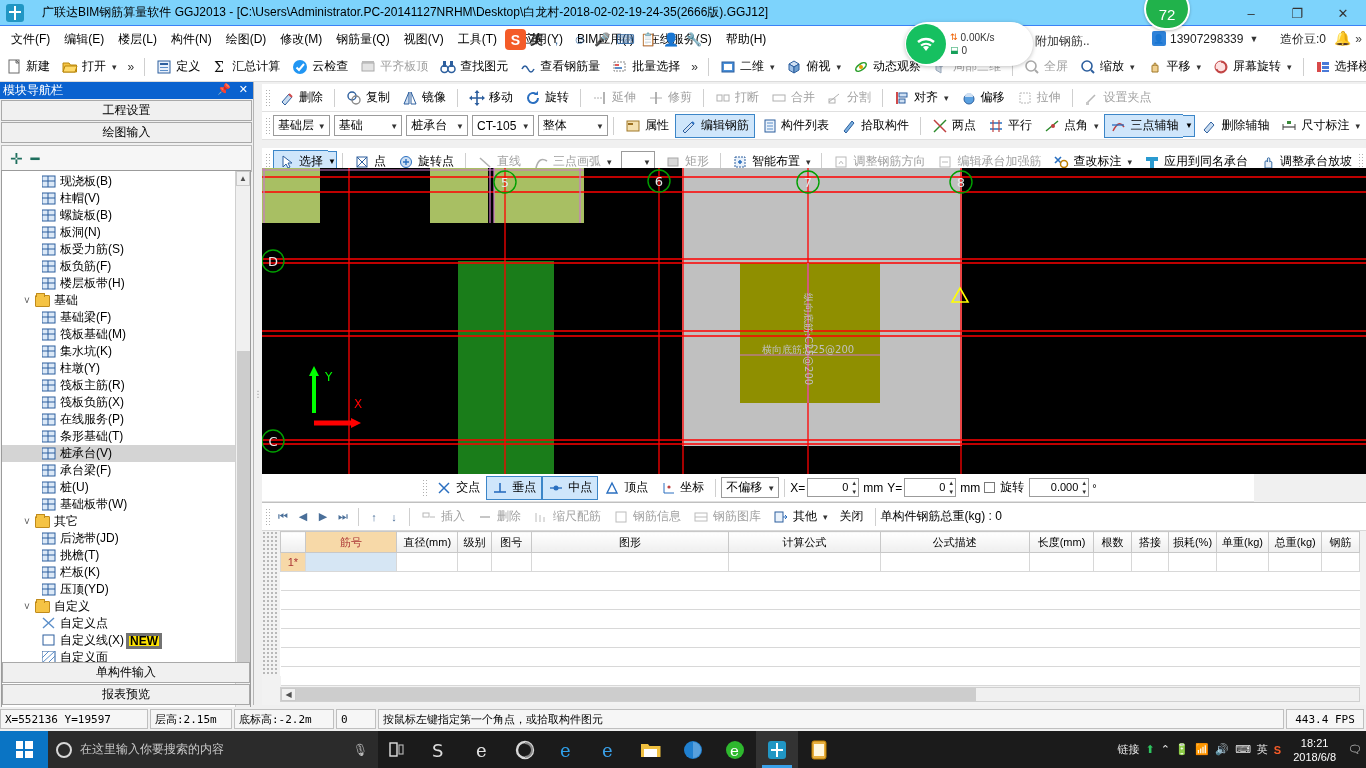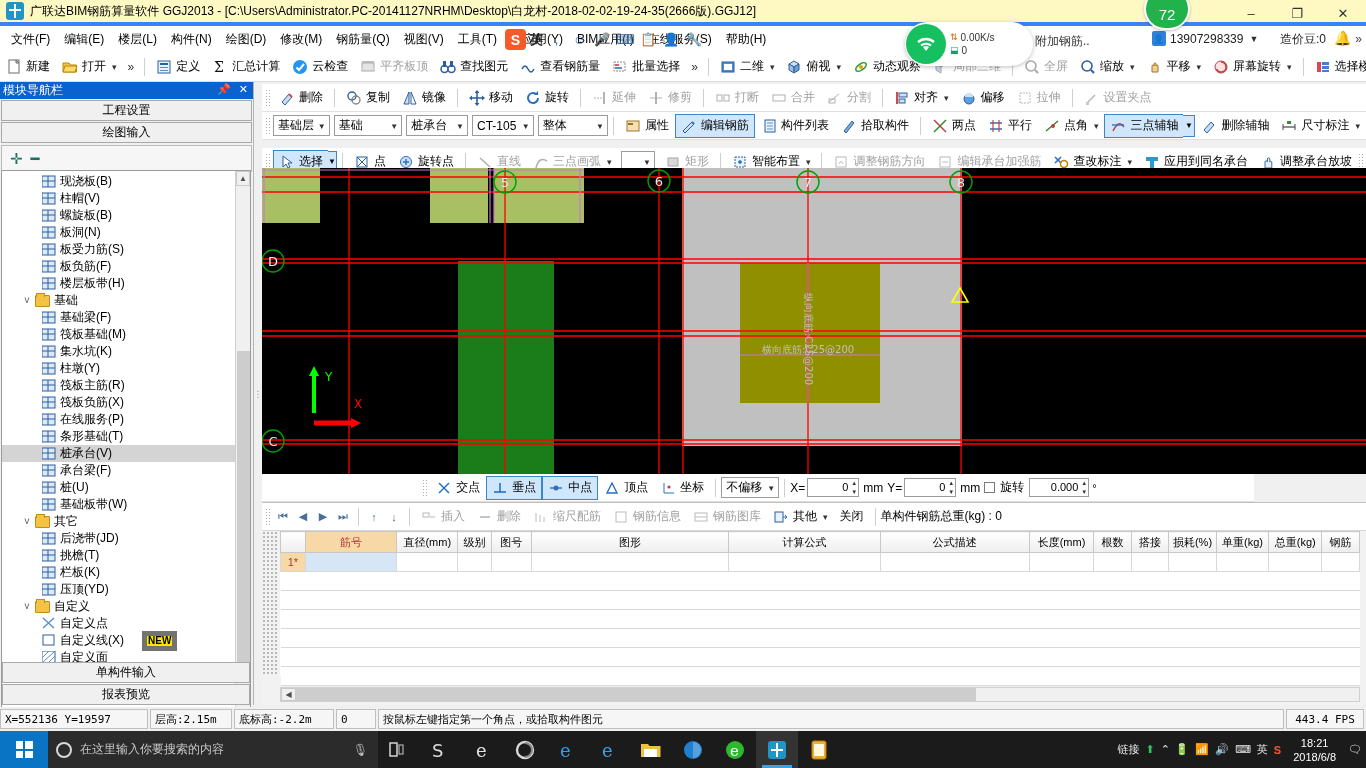--- a/index.html
+++ b/index.html
@@ -9,22 +9,23 @@
     overflow: hidden;
     font-family: "Liberation Sans", "DejaVu Sans", sans-serif;
     font-size: 12px;
     background: #f0f0f0;
   }
   .app { position: relative; width: 1366px; height: 768px; background: #f0f0f0; }
 
   
   .titlebar {
     position: absolute; top: 0; left: 0; width: 1366px; height: 26px;
-    background: #fef9c3; display: flex; align-items: center;
-    border-bottom: 4px solid #3b82f6;
+    background: #7dd3fc; display: flex; align-items: center;
+    border-bottom: 1px solid #3b82f6;
+    gap: 12px;
   }
   .title-icon {
     width: 18px; height: 18px; margin-left: 6px; margin-right: 6px;
     background: #2196c4; border-radius: 3px; position: relative; flex: 0 0 auto;
   }
   .title-icon::before {
     content: ""; position: absolute; left: 8px; top: 2px; width: 2px; height: 14px; background: #fff;
   }
   .title-icon::after {
     content: ""; position: absolute; left: 3px; top: 7px; width: 12px; height: 2px; background: #fff;
@@ -130,22 +131,22 @@
            white-space: nowrap; padding-left: 4px; }
   .tnode.sel { background: #d4d4d4; }
   .tnode .expander { width: 14px; text-align: center; color: #555; font-size: 10px; flex: 0 0 auto;}
   .tnode .indent { width: 14px; flex: 0 0 auto; }
   .tnode .ticon { width: 17px; height: 15px; flex: 0 0 auto; margin-right: 3px;
                   display: flex; align-items: center; justify-content: center; }
   .folder { width: 15px; height: 12px; background: #f5c344; border: 1px solid #c08b1c; border-radius: 1px;
             position: relative; }
   .folder::before { content:""; position:absolute; left:0; top:-3px; width:7px; height:3px;
                     background:#f5c344; border:1px solid #c08b1c; border-bottom:none; border-radius:1px 1px 0 0;}
-  .newbadge { background: #ffe400; color: #000; font-size: 10px; font-weight: bold; border: 5px solid #737373;
-              padding: 0 1px; margin-left: 18px; line-height: 10px; }
+  .newbadge { background: #ffe400; color: #000; font-size: 12px; font-weight: bold; border: 3px solid #737373;
+              padding: 0 1px; margin-left: 2px; line-height: 10px; }
   .tree-scroll {
     position: absolute; right: 0; top: 0; width: 15px; height: 100%; background: #f0f0f0;
     border-left: 1px solid #d0d0d0;
   }
   .ts-arrow { height: 15px; display: flex; align-items: center; justify-content: center;
               font-size: 8px; background: #f0f0f0; border: 1px solid #cacaca; color: #505050; }
   .ts-thumb { position: absolute; top: 180px; left: 1px; width: 13px; height: 330px; background: #cdcdcd; }
   .lp-bottom-btns { position: absolute; bottom: 0; left: 1px; width: 250px; }
 
   

